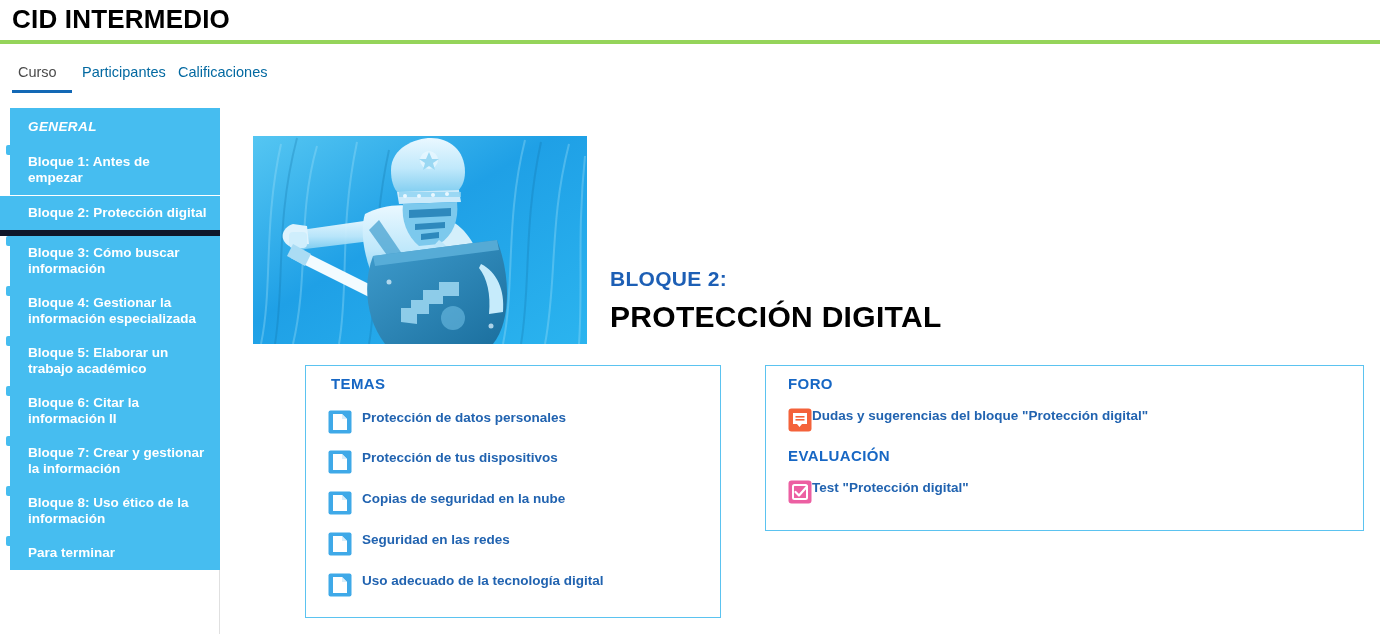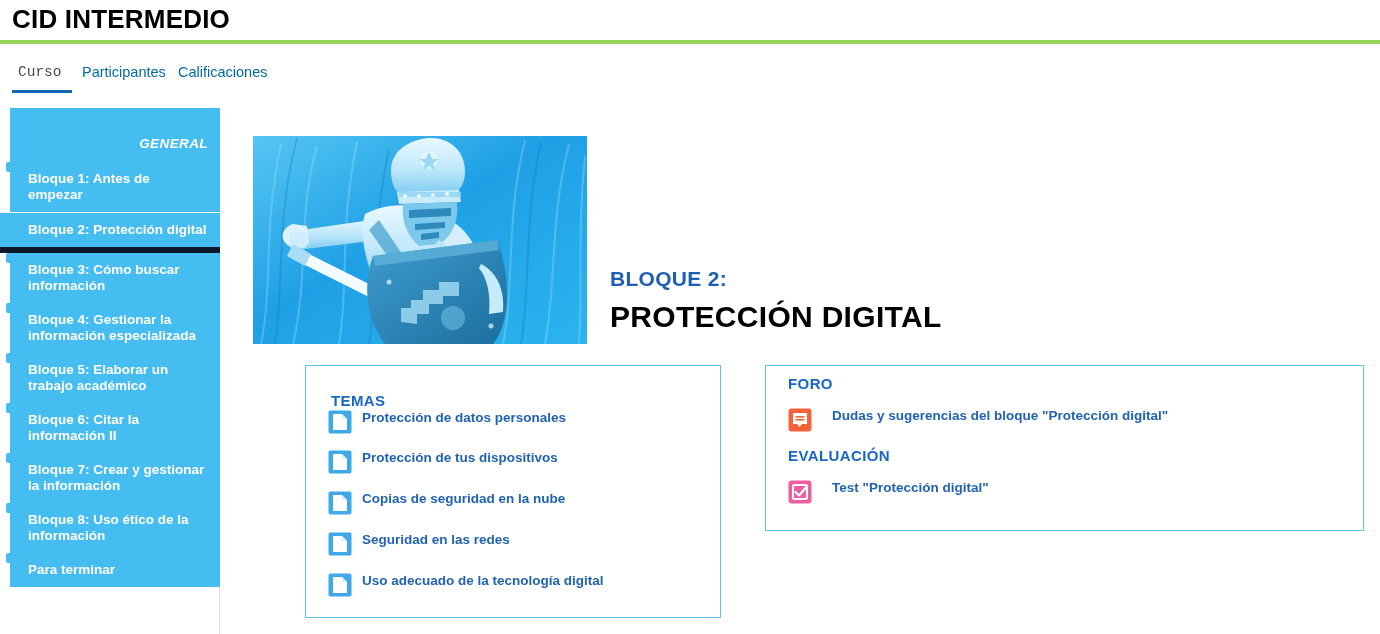--- a/index.html
+++ b/index.html
@@ -51,21 +51,21 @@
     font-size: 13.5px;
     font-weight: bold;
     line-height: 16px;
     padding: 9px 12px 9px 18px;
     cursor: pointer;
     width: 210px;
   }
   .side-item.general {
     font-style: italic;
     letter-spacing: .4px;
-    padding-top: 28px; padding-bottom: 10px; text-align: right;
+    padding-top: 11px; padding-bottom: 10px;
   }
   .side-item.selected {
     margin-left: -10px;
     width: 220px;
     padding-left: 28px;
     border-top: 1px solid #ffffff;
     border-bottom: 6px solid #0f172a;
   }
   
   .side-item .notch {
@@ -100,45 +100,45 @@
     border: 1px solid #5bc3f0;
     background: #ffffff;
   }
   #panel-temas { left: 305px; top: 365px; width: 416px; height: 253px; }
   #panel-foro  { left: 765px; top: 365px; width: 599px; height: 166px; }
 
   .panel-heading {
     font-size: 15px; font-weight: bold; color: #1767c4;
     letter-spacing: .4px;
   }
-  #panel-temas .panel-heading { position: absolute; left: 25px; top: 26px; text-align: right; }
+  #panel-temas .panel-heading { position: absolute; left: 25px; top: 9px; text-align: right; }
   .foro-heading   { position: absolute; left: 22px; top: 9px; }
   .eval-heading   { position: absolute; left: 22px; top: 81px; }
 
   .res-row {
     position: absolute; display: flex; align-items: flex-start;
     cursor: pointer; white-space: nowrap; font-weight: bold;
   }
   .res-icon { width: 24px; height: 24px; flex: 0 0 24px; display:block; }
   .res-label {
     margin-left: 10px; font-size: 13.5px; color: #2163b0;
     line-height: 16px;
   }
-  .foro-row .res-label, .eval-row .res-label { margin-left: 20px; }
+  .foro-row .res-label, .eval-row .res-label { margin-left: 0; }
 </style>
 </head>
 <body>
 
 <div id="root">
 
   <div class="page-title">CID INTERMEDIO</div>
   <div class="green-rule"></div>
 
   <div class="tabbar">
-    <div class="tab active" style="left:18px;top:8px;font-family:Liberation Mono, monospace;">Curso</div>
+    <div class="tab active" style="left:18px;top:8px;">Curso</div>
     <div class="tab" style="left:82px;top:8px;">Participantes</div>
     <div class="tab" style="left:178px;top:8px;">Calificaciones</div>
     <div class="tab-underline"></div>
   </div>
 
   <div class="side-divider"></div>
   <div class="sidebar">
 
     <div class="side-item general">
       <span>GENERAL</span>

